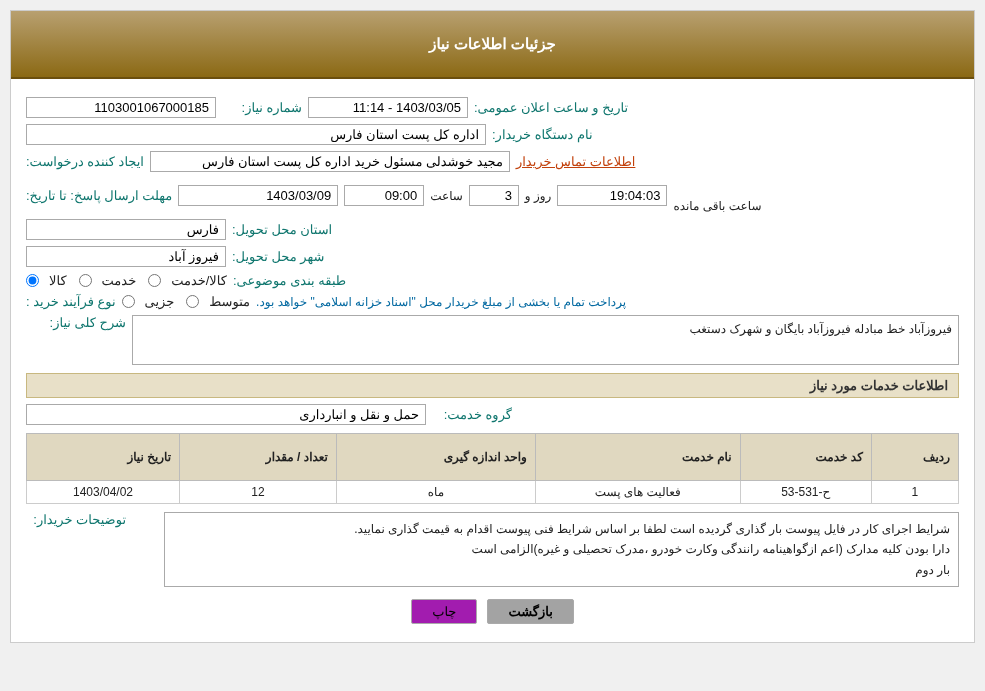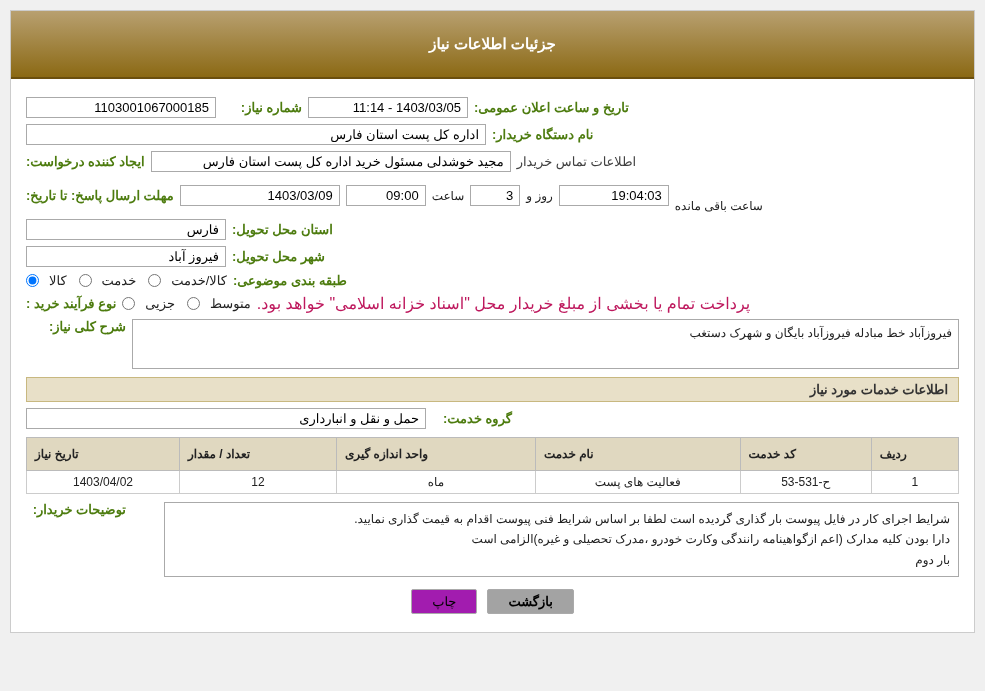--- a/index.html
+++ b/index.html
@@ -32,41 +32,42 @@
       padding: 10px 15px;
     }
     .form-row {
       display: flex;
       align-items: center;
       margin-bottom: 6px;
       gap: 6px;
       justify-content: flex-end;
     }
     .form-label {
-      color: #4d7c0f;
+      color: #0f766e;
       white-space: nowrap;
-      font-weight: bold;
+      font-weight: normal;
       min-width: 80px;
       text-align: right;
     }
     .form-input {
       border: 1px solid #aaa;
       background: #fff;
       padding: 2px 6px;
       font-family: Tahoma, Arial, sans-serif;
       font-size: 13px;
       direction: rtl;
     }
     .input-medium { width: 200px; }
     .input-date { width: 160px; }
     .input-time { width: 80px; }
     .input-day { width: 50px; }
     .input-remain { width: 110px; }
     .link-blue {
-      color: #404040;
+      color: #c2410c;
+      text-decoration: underline;
       cursor: pointer;
     }
     .section-title {
       background: #e8e0c8;
       border: 1px solid #c8b880;
       padding: 4px 10px;
       font-weight: bold;
       font-size: 13px;
       margin: 8px 0 6px 0;
       color: #333;
@@ -80,22 +81,22 @@
       display: flex;
       align-items: center;
       gap: 10px;
     }
     .purchase-type {
       display: flex;
       gap: 12px;
       align-items: center;
     }
     .purchase-note {
-      color: #be185d;
-      font-size: 16px;
+      color: #0369a1;
+      font-size: 12px;
     }
     .textarea-box {
       border: 1px solid #aaa;
       background: #fff;
       padding: 6px 6px;
       font-family: Tahoma, Arial, sans-serif;
       font-size: 12px;
       direction: rtl;
       width: 100%;
       min-height: 50px;
@@ -112,22 +113,22 @@
       margin: 8px 0;
     }
     .data-table {
       width: 100%;
       border-collapse: collapse;
       font-size: 12px;
     }
     .data-table th {
       background: #e0d8c0;
       border: 1px solid #bbb;
-      padding: 9px 8px;
-      text-align: left;
+      padding: 16px 8px;
+      text-align: right;
       font-weight: bold;
     }
     .data-table td {
       border: 1px solid #ccc;
       padding: 4px 8px;
       text-align: center;
     }
     .data-table tr:nth-child(even) td { background: #f9f7f0; }
     .buyer-notes {
       border: 1px solid #aaa;

